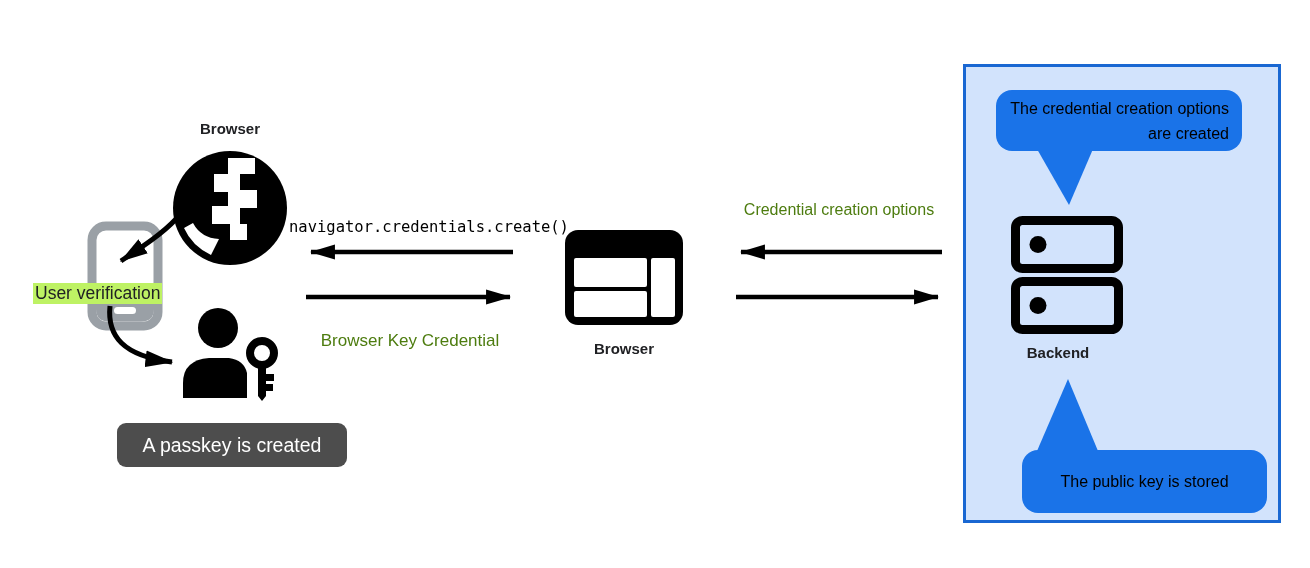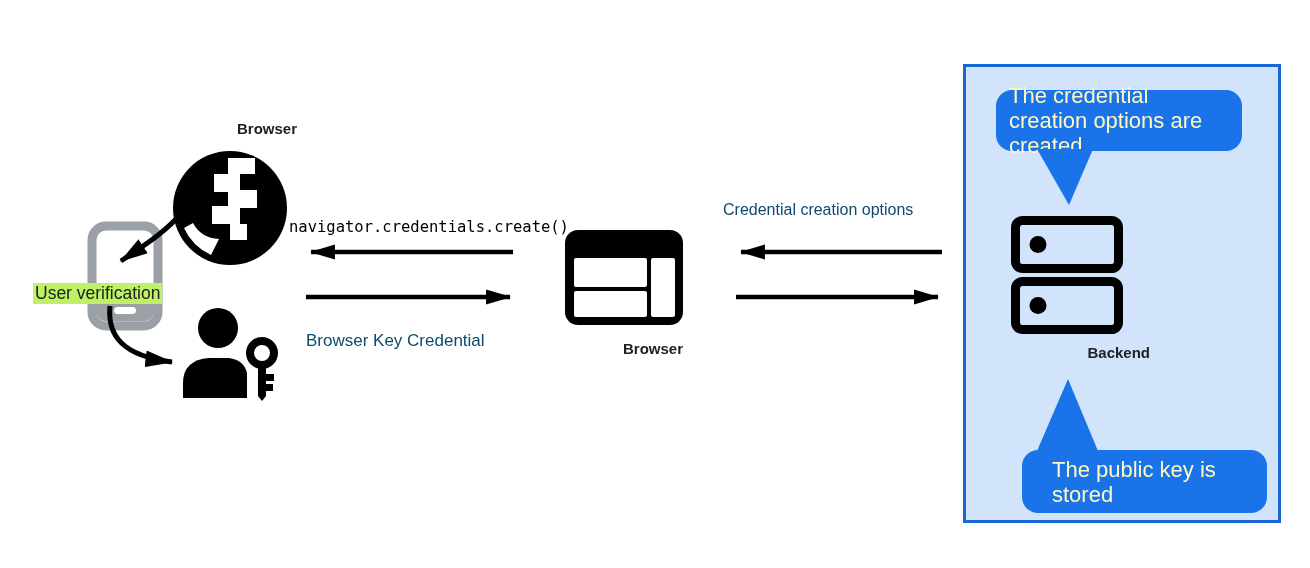--- a/index.html
+++ b/index.html
@@ -1,34 +1,34 @@
 <!DOCTYPE html>
 <html><head>
 <meta charset="utf-8">
 <style>
   html,body{margin:0;padding:0;background:#fff;}
   .canvas{
     position:relative;width:1310px;height:568px;background:#ffffff;
     font-family:"Liberation Sans",sans-serif;color:#202124;overflow:hidden;
   }
   .abs{position:absolute;}
-  .label-bold{font-weight:bold;font-size:15px;text-align:right;color:#202124;}
-  .msg{font-size:16px;text-align:left;color:#0c4a6e;}
+  .label-bold{font-weight:bold;font-size:15px;text-align:center;color:#202124;}
+  .msg{font-size:16px;text-align:center;color:#4d7c0f;}
   .code{font-family:"DejaVu Sans Mono","Liberation Mono",monospace;font-size:15.5px;color:#000;white-space:nowrap;}
   .plain-label{font-size:17.5px;color:#202124;background:#bef264;padding:0 2px;white-space:nowrap;}
 
   
   .backend-panel{
     left:963px;top:64px;width:318px;height:459px;box-sizing:border-box;
     background:#d2e3fc;border:3px solid #1967d2;
   }
   .callout{
-    background:#1a73e8;color:#fef9c3;border-radius:16px;
-    display:flex;align-items:center;justify-content:center;text-align:left;
-    font-size:22px;line-height:25px;
+    background:#1a73e8;color:#000000;border-radius:16px;
+    display:flex;align-items:center;justify-content:center;text-align:right;
+    font-size:16px;line-height:25px;
   }
   .callout-top{left:996px;top:90px;width:246px;height:61px;}
   .callout-top .inner{max-width:220px;}
   .callout-bottom{left:998px;top:450px;width:245px;height:63px;margin-left:24px;}
   .callout-bottom .inner{max-width:185px;}
   .tail{width:0;height:0;}
   .tail-down{
     left:1037px;top:149px;
     border-left:32px solid transparent;border-right:24px solid transparent;
     border-top:56px solid #1a73e8;
@@ -59,21 +59,21 @@
     <span class="inner">The credential creation options are created</span>
   </div>
   <div class="abs tail tail-down"></div>
 
   <svg class="abs" style="left:1011px;top:216px;" width="112" height="118" viewBox="0 0 112 118">
     <rect x="4.5" y="4.5" width="103" height="48" rx="7" fill="none" stroke="#000" stroke-width="9"></rect>
     <rect x="4.5" y="65.5" width="103" height="48" rx="7" fill="none" stroke="#000" stroke-width="9"></rect>
     <circle cx="27" cy="28.5" r="8.5" fill="#000"></circle>
     <circle cx="27" cy="89.5" r="8.5" fill="#000"></circle>
   </svg>
-  <div class="abs label-bold" style="left:1038px;top:344px;width:112px;">Backend</div>
+  <div class="abs label-bold" style="left:1002px;top:344px;width:112px;">Backend</div>
 
   <div class="abs tail tail-up"></div>
   <div class="abs callout callout-bottom">
     <span class="inner">The public key is stored</span>
   </div>
 
   <div class="abs label-bold" style="left:163px;top:120px;width:134px;">Browser</div>
 
   <svg class="abs" style="left:87px;top:221px;" width="76" height="110" viewBox="0 0 76 110">
     <rect x="5" y="5" width="66" height="100" rx="14" fill="none" stroke="#9aa0a6" stroke-width="9"></rect>
@@ -89,20 +89,24 @@
 
   <svg class="abs" style="left:178px;top:304px;" width="104" height="98" viewBox="0 0 104 98">
     <circle cx="40" cy="24" r="20" fill="#000"></circle>
     <path d="M5 94 V79 Q5 56 31 54 H51 Q66 56 69 69 V94 Z" fill="#000"></path>
     <circle cx="84" cy="49" r="12" fill="none" stroke="#000" stroke-width="8"></circle>
     <path d="M80 59 H88 V70 H96 V77 H88 V80 H95 V87 H88 V92 L84 97 L80 92 Z" fill="#000"></path>
   </svg>
 
   <div class="abs plain-label" style="left:33px;top:283px;">User verification</div>
 
+  <div class="abs tooltip">
+
+    <span>A passkey is created</span>
+  </div>
 
   <svg class="abs" style="left:565px;top:230px;" width="118" height="95" viewBox="0 0 118 95">
     <rect width="118" height="95" rx="13" fill="#000"></rect>
     <rect x="9" y="28" width="73" height="29" rx="2" fill="#fff"></rect>
     <rect x="9" y="61" width="73" height="26" rx="2" fill="#fff"></rect>
     <rect x="86" y="28" width="24" height="59" rx="2" fill="#fff"></rect>
   </svg>
   <div class="abs label-bold" style="left:565px;top:340px;width:118px;">Browser</div>
 
   <div class="abs code" style="left:289px;top:203px;margin-top:15px;">navigator.credentials.create()</div>

